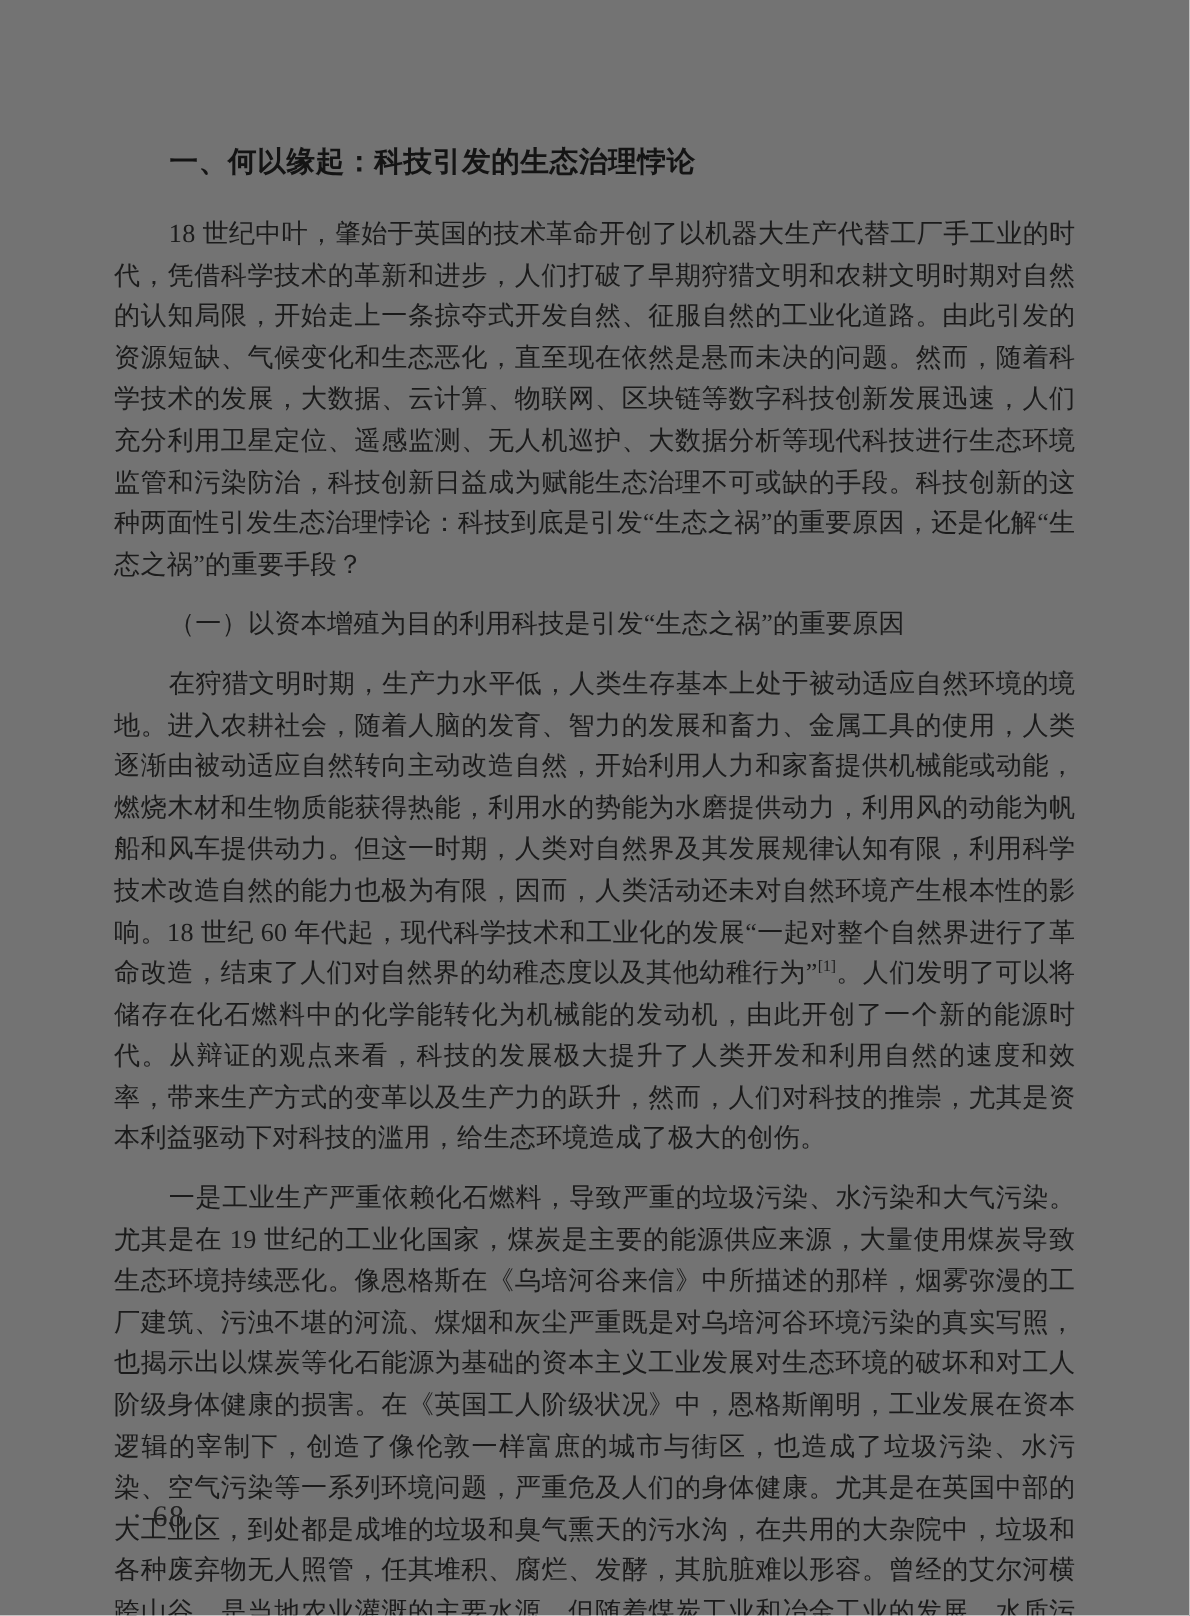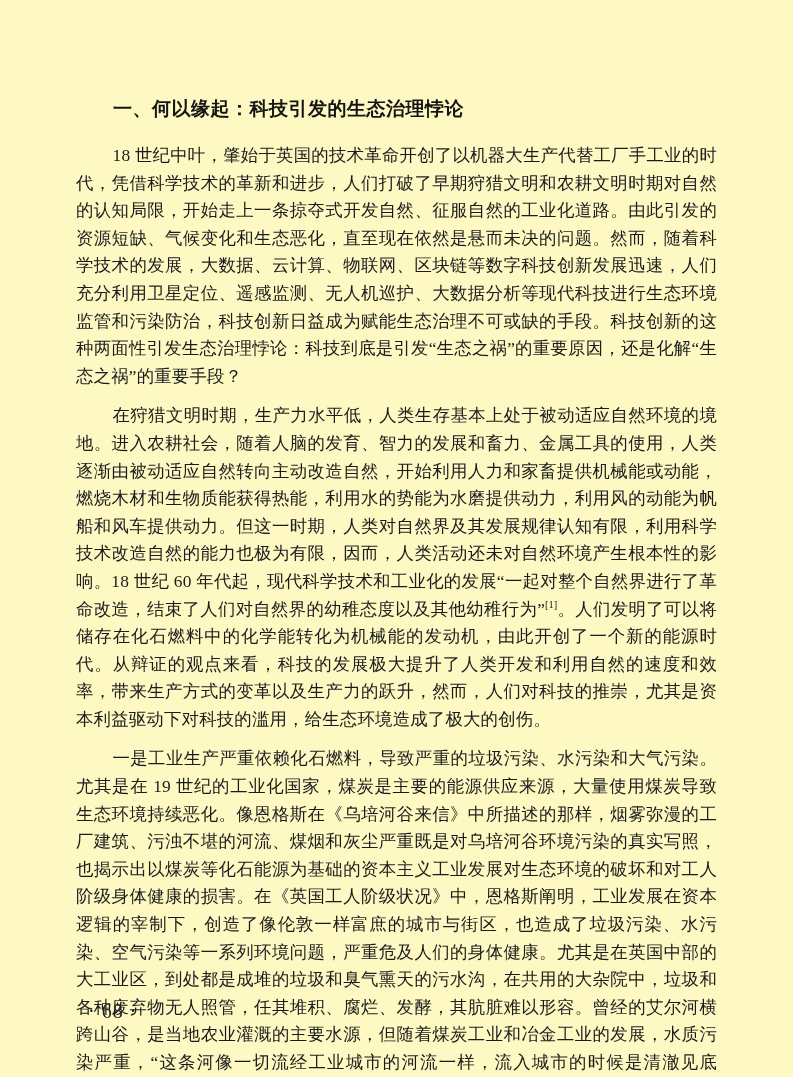--- a/index.html
+++ b/index.html
@@ -4,21 +4,21 @@
 <style>
   html, body {
     margin: 0;
     padding: 0;
     background: #ffffff;
   }
   .page {
     position: relative;
     width: 793px;
     height: 1077px;
-    background: #fef9c3;
+    background: #737373;
     box-sizing: border-box;
     padding: 97px 64px 0 64px;
     font-family: "Liberation Serif", "DejaVu Serif", serif;
     color: #1b1b1b;
     overflow: hidden;
   }
   .heading {
     font-family: "Liberation Sans", "DejaVu Sans", sans-serif;
     font-weight: 700;
     font-size: 19px;
@@ -55,18 +55,19 @@
   }
 </style>
 </head>
 <body>
 
 <div class="page">
   <h2 class="heading">一、何以缘起：科技引发的生态治理悖论</h2>
 
   <div class="body-text">
       <p class="para">18 世纪中叶，肇始于英国的技术革命开创了以机器大生产代替工厂手工业的时代，凭借科学技术的革新和进步，人们打破了早期狩猎文明和农耕文明时期对自然的认知局限，开始走上一条掠夺式开发自然、征服自然的工业化道路。由此引发的资源短缺、气候变化和生态恶化，直至现在依然是悬而未决的问题。然而，随着科学技术的发展，大数据、云计算、物联网、区块链等数字科技创新发展迅速，人们充分利用卫星定位、遥感监测、无人机巡护、大数据分析等现代科技进行生态环境监管和污染防治，科技创新日益成为赋能生态治理不可或缺的手段。科技创新的这种两面性引发生态治理悖论：科技到底是引发“生态之祸”的重要原因，还是化解“生态之祸”的重要手段？</p>
+      <p class="para">（一）以资本增殖为目的利用科技是引发“生态之祸”的重要原因</p>
       <p class="para">在狩猎文明时期，生产力水平低，人类生存基本上处于被动适应自然环境的境地。进入农耕社会，随着人脑的发育、智力的发展和畜力、金属工具的使用，人类逐渐由被动适应自然转向主动改造自然，开始利用人力和家畜提供机械能或动能，燃烧木材和生物质能获得热能，利用水的势能为水磨提供动力，利用风的动能为帆船和风车提供动力。但这一时期，人类对自然界及其发展规律认知有限，利用科学技术改造自然的能力也极为有限，因而，人类活动还未对自然环境产生根本性的影响。18 世纪 60 年代起，现代科学技术和工业化的发展“一起对整个自然界进行了革命改造，结束了人们对自然界的幼稚态度以及其他幼稚行为”<sup>[1]</sup>。人们发明了可以将储存在化石燃料中的化学能转化为机械能的发动机，由此开创了一个新的能源时代。从辩证的观点来看，科技的发展极大提升了人类开发和利用自然的速度和效率，带来生产方式的变革以及生产力的跃升，然而，人们对科技的推崇，尤其是资本利益驱动下对科技的滥用，给生态环境造成了极大的创伤。</p>
       <p class="para">一是工业生产严重依赖化石燃料，导致严重的垃圾污染、水污染和大气污染。尤其是在 19 世纪的工业化国家，煤炭是主要的能源供应来源，大量使用煤炭导致生态环境持续恶化。像恩格斯在《乌培河谷来信》中所描述的那样，烟雾弥漫的工厂建筑、污浊不堪的河流、煤烟和灰尘严重既是对乌培河谷环境污染的真实写照，也揭示出以煤炭等化石能源为基础的资本主义工业发展对生态环境的破坏和对工人阶级身体健康的损害。在《英国工人阶级状况》中，恩格斯阐明，工业发展在资本逻辑的宰制下，创造了像伦敦一样富庶的城市与街区，也造成了垃圾污染、水污染、空气污染等一系列环境问题，严重危及人们的身体健康。尤其是在英国中部的大工业区，到处都是成堆的垃圾和臭气熏天的污水沟，在共用的大杂院中，垃圾和各种废弃物无人照管，任其堆积、腐烂、发酵，其肮脏难以形容。曾经的艾尔河横跨山谷，是当地农业灌溉的主要水源，但随着煤炭工业和冶金工业的发展，水质污染严重，“这条河像一切流经工业城市的河流一样，流入城市的时候是清澈见底的，而在城市另一端流出的时候却又黑又臭，被各色各样的脏东西弄得污浊不堪了”。关于空气污染，恩格斯这样描绘道：作为英国工业的中心城市——曼彻斯特，“到处都弥漫着煤烟”，还有从臭水洼里“形成瘴气一样的饱含硫化氧的水蒸气，并留下对健康非常有害的令人作呕的沉淀物”。</p>
     </div>
 
   <div class="page-number">· 68 ·</div>
 </div>
 
 </body></html>

